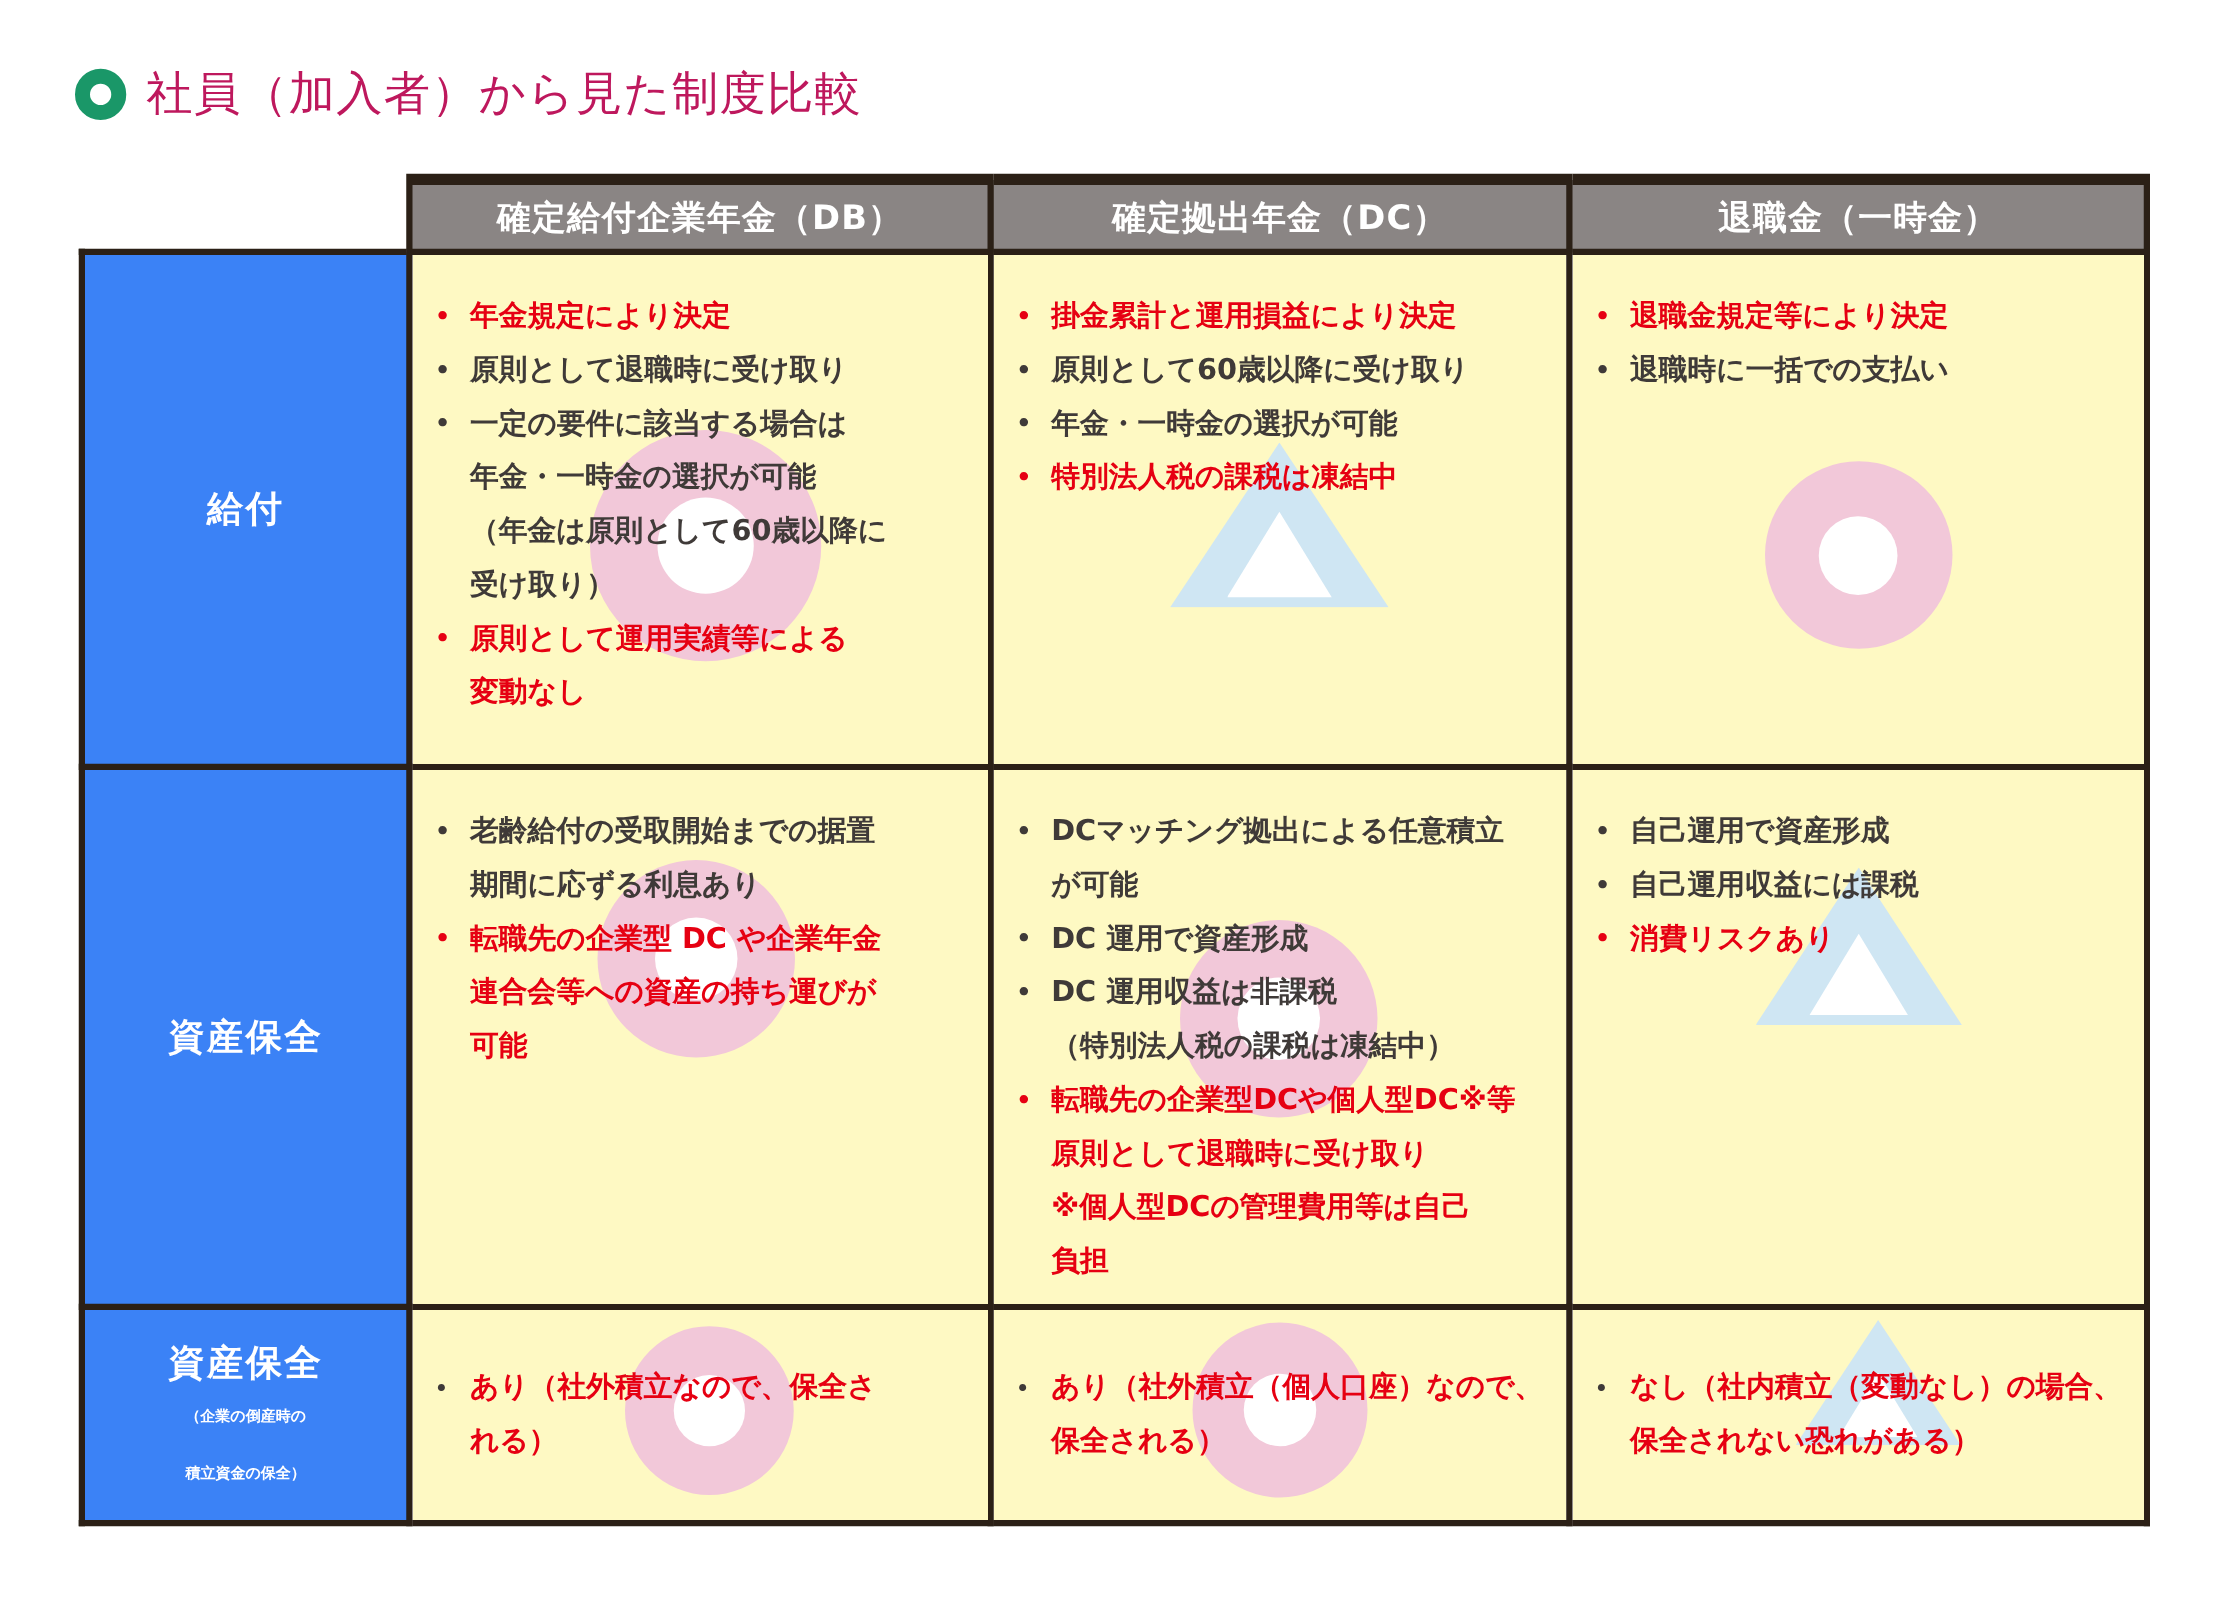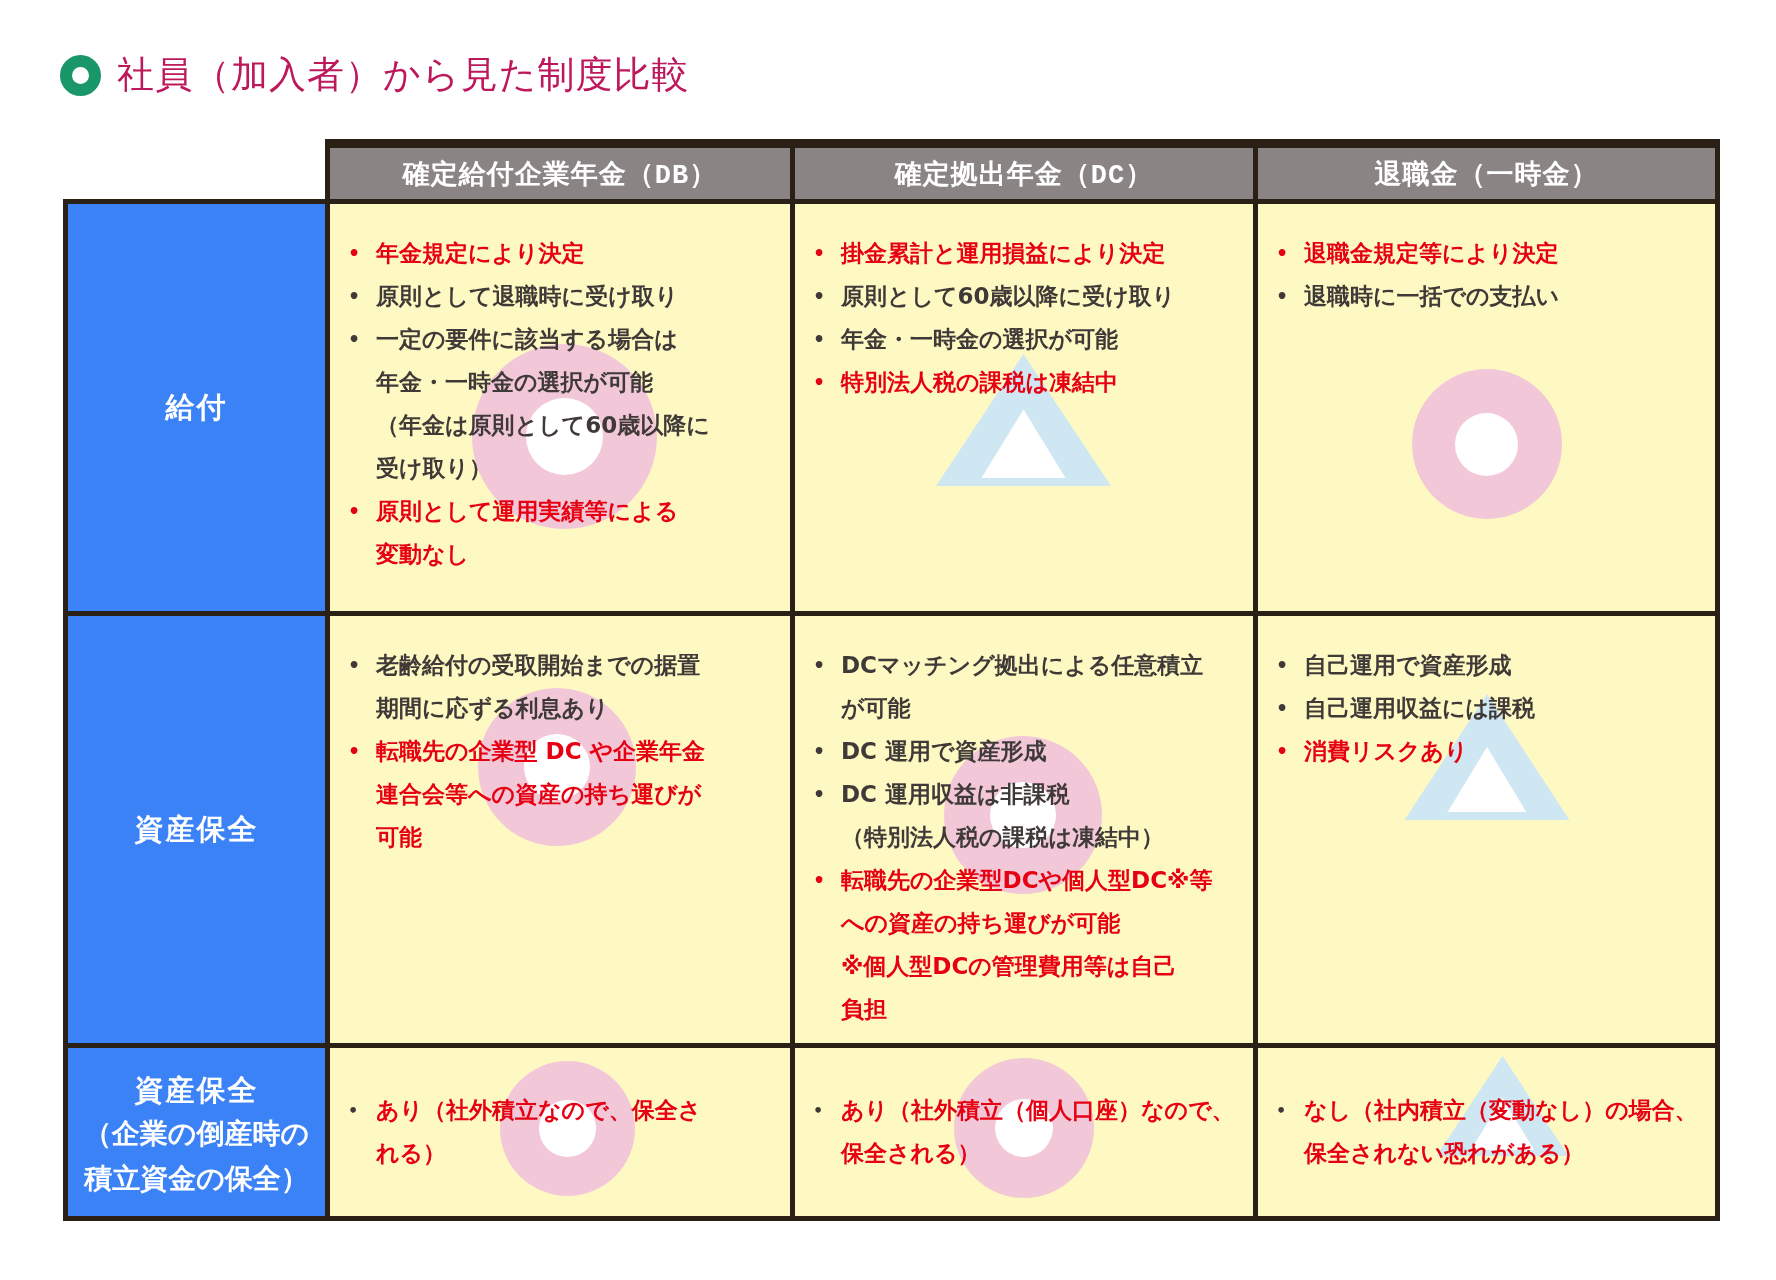--- a/index.html
+++ b/index.html
@@ -26,30 +26,29 @@
     position:absolute;left:63px;top:139px;
     width:1652px;border-collapse:collapse;table-layout:fixed;
   }
   table.cmp td,table.cmp th{box-sizing:border-box;}
   .corner{border:none;background:#fff;}
   th.colhead{
     background:#8a8584;color:#ffffff;
     border:5px solid #2b2016;border-top:9px solid #2b2016;
     font-size:27px;font-weight:bold;text-align:center;vertical-align:middle;
     letter-spacing:1px;
-    font-family:Liberation Mono, monospace;
   }
   th.rowhead{
     background:#3b82f6;color:#ffffff;
     border:5px solid #2b2016;
     font-size:29px;font-weight:bold;text-align:center;vertical-align:middle;
     letter-spacing:2px;
   }
   th.rowhead .sub{
-    font-size:28px;letter-spacing:0;line-height:29px;margin-top:8px;font-weight:bold;
+    font-size:12px;letter-spacing:0;line-height:29px;margin-top:8px;font-weight:bold;
   }
   td.data{
     background:#fef9c3;border:5px solid #2b2016;
     vertical-align:top;position:relative;
     padding:28px 8px 12px 16px;
   }
   td.data.mid{vertical-align:middle;padding-top:0;padding-bottom:0;}
   
   ul.items{
     list-style:none;margin:0;padding:0;position:relative;z-index:2;
@@ -164,21 +163,21 @@
       <div class="wm circle c-r2c2">
             <div class="hole"></div>
           </div>
       <ul class="items">
             <li class="black">DCマッチング拠出による任意積立
 が可能</li>
             <li class="black">DC 運用で資産形成</li>
             <li class="black">DC 運用収益は非課税
 （特別法人税の課税は凍結中）</li>
             <li class="red">転職先の企業型DCや個人型DC※等
-への資産の持ち運びが可能
+原則として退職時に受け取り
 ※個人型DCの管理費用等は自己
 負担</li>
           </ul>
     </td>
     <td class="data">
       <div class="wm tri t-r2c3">
             <div class="tri-hole"></div>
           </div>
       <ul class="items">
             <li class="black">自己運用で資産形成</li>

